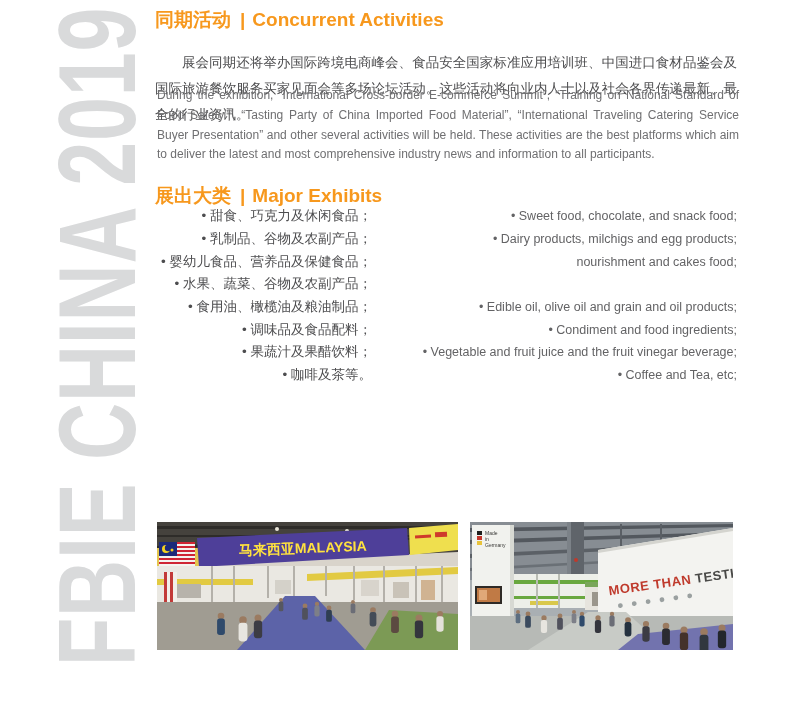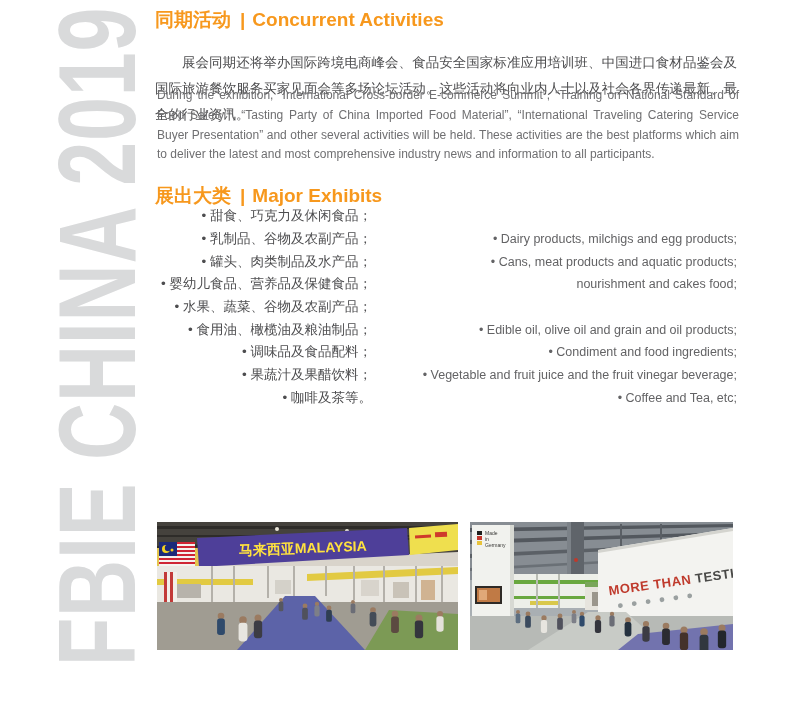--- a/index.html
+++ b/index.html
@@ -60,28 +60,25 @@
 
   <div class="heading h-exhibits">
     <span>展出大类</span>
     <span class="sep">|</span>
     <span>Major Exhibits</span>
   </div>
 
   <div class="exhibit-list">
     <div class="exhibit-row">
       <span class="cn">• 甜食、巧克力及休闲食品；</span>
+      <span class="en">• Sweet food, chocolate, and snack food;</span>
     </div>
     <div class="exhibit-row">
       <span class="cn">• 乳制品、谷物及农副产品；</span>
       <span class="en">• Dairy products, milchigs and egg products;</span>
-    </div>
-    <div class="exhibit-row">
-      <span class="cn">• 罐头、肉类制品及水产品；</span>
-      <span class="en">• Cans, meat products and aquatic products;</span>
     </div>
     <div class="exhibit-row">
       <span class="cn">• 婴幼儿食品、营养品及保健食品；</span>
       <span class="en">nourishment and cakes food;</span>
     </div>
     <div class="exhibit-row">
       <span class="cn">• 水果、蔬菜、谷物及农副产品；</span>
     </div>
     <div class="exhibit-row">
       <span class="cn">• 食用油、橄榄油及粮油制品；</span>

